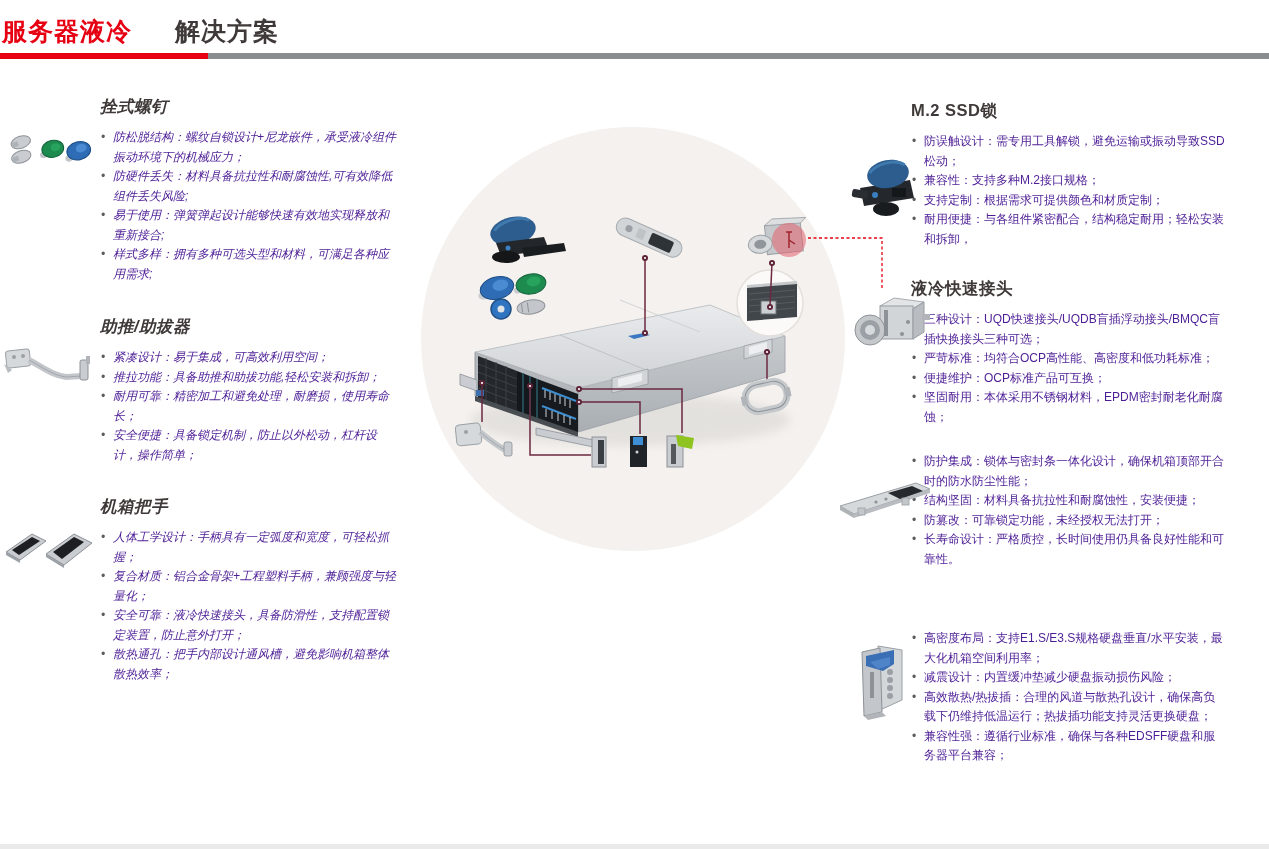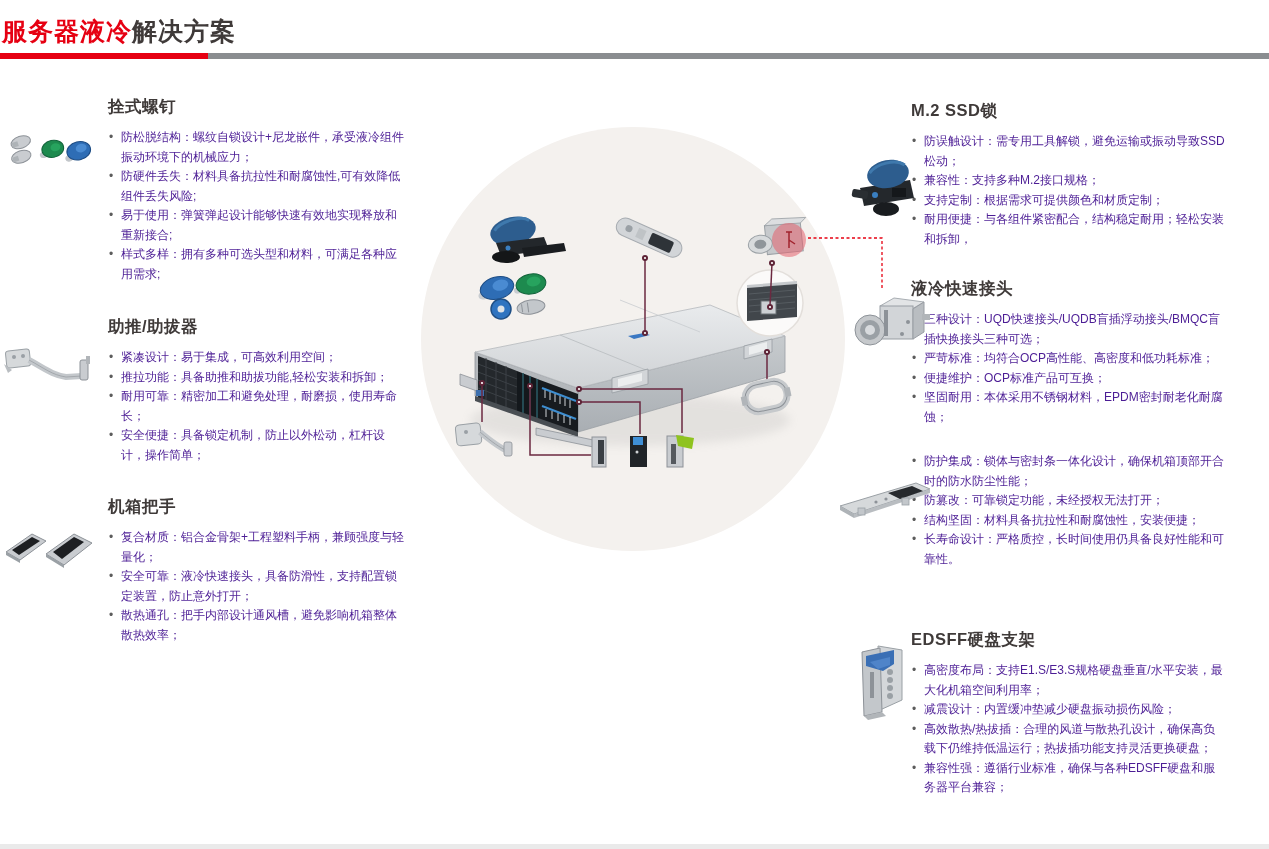--- a/index.html
+++ b/index.html
@@ -6,33 +6,33 @@
   body{
     width:1269px;height:849px;position:relative;overflow:hidden;background:#ffffff;
     font-family:"Liberation Sans","DejaVu Sans",sans-serif;
   }
   
   .page-title{
     position:absolute;left:2px;top:16px;margin:0;
     font-size:25px;font-weight:bold;letter-spacing:1px;line-height:1.25;white-space:nowrap;
   }
   .t-red{color:#e60012;margin-top:16px;}
-  .t-dark{color:#3f3a39;}
+  .t-dark{color:#3f3a39;margin-left:43px;}
   .rule{position:absolute;left:0;top:53px;width:1269px;height:6px;}
   .rule-red{position:absolute;left:0;top:0;width:208px;height:6px;background:#e60012;}
   .rule-gray{position:absolute;left:208px;top:0;right:0;height:6px;background:#8a8d90;}
   .bottom-rule{position:absolute;left:0;bottom:0;width:1269px;height:5px;background:#eaeaea;}
 
   
   .feature{position:absolute;z-index:2;}
   .feature h2{margin:0 0 10px 0;font-size:16.5px;font-weight:bold;color:#3f3a39;letter-spacing:0.5px;}
   .feature ul{list-style:none;margin:0;padding:0;font-size:12px;line-height:19.5px;color:#4c1d95;}
   .feature li{position:relative;padding-left:13px;}
   .feature li::before{content:"\2022";position:absolute;left:1px;top:0;color:#5c5c5c;}
-  .left-col{left:108px;width:300px;}
+  .left-col{left:100px;width:300px;font-style:italic;}
   .right-col{left:911px;width:316px;}
   .icon-abs{position:absolute;z-index:2;}
 
   
   .illustration{position:absolute;left:0;top:0;z-index:1;pointer-events:none;}
 </style>
 </head>
 <body>
 
 <h1 class="page-title"><span class="t-red">服务器液冷</span><span class="t-dark">解决方案</span></h1>
@@ -58,20 +58,21 @@
     <li>紧凑设计：易于集成，可高效利用空间；</li>
     <li>推拉功能：具备助推和助拔功能,轻松安装和拆卸；</li>
     <li>耐用可靠：精密加工和避免处理，耐磨损，使用寿命长；</li>
     <li>安全便捷：具备锁定机制，防止以外松动，杠杆设计，操作简单；</li>
   </ul>
 </section>
 
 <section class="feature left-col" style="top:496px">
   <h2>机箱把手</h2>
   <ul>
+    <li>人体工学设计：手柄具有一定弧度和宽度，可轻松抓握；</li>
     <li>复合材质：铝合金骨架+工程塑料手柄，兼顾强度与轻量化；</li>
     <li>安全可靠：液冷快速接头，具备防滑性，支持配置锁定装置，防止意外打开；</li>
     <li>散热通孔：把手内部设计通风槽，避免影响机箱整体散热效率；</li>
   </ul>
 </section>
 
 <section class="feature right-col" style="top:100px">
   <h2>M.2 SSD锁</h2>
   <ul>
     <li>防误触设计：需专用工具解锁，避免运输或振动导致SSD松动；</li>
@@ -87,28 +88,27 @@
     <li>三种设计：UQD快速接头/UQDB盲插浮动接头/BMQC盲插快换接头三种可选；</li>
     <li>严苛标准：均符合OCP高性能、高密度和低功耗标准；</li>
     <li>便捷维护：OCP标准产品可互换；</li>
     <li>坚固耐用：本体采用不锈钢材料，EPDM密封耐老化耐腐蚀；</li>
   </ul>
 </section>
 
 <section class="feature right-col" style="top:452px">
   <ul>
     <li>防护集成：锁体与密封条一体化设计，确保机箱顶部开合时的防水防尘性能；</li>
+    <li>结构坚固：材料具备抗拉性和耐腐蚀性，安装便捷；</li>
     <li>防篡改：可靠锁定功能，未经授权无法打开；</li>
-    <li>结构坚固：材料具备抗拉性和耐腐蚀性，安装便捷；</li>
     <li>长寿命设计：严格质控，长时间使用仍具备良好性能和可靠性。</li>
   </ul>
 </section>
 
 <section class="feature right-col" style="top:629px">
-  <h2>EDSFF硬盘支架</h2>
   <ul>
     <li>高密度布局：支持E1.S/E3.S规格硬盘垂直/水平安装，最大化机箱空间利用率；</li>
     <li>减震设计：内置缓冲垫减少硬盘振动损伤风险；</li>
     <li>高效散热/热拔插：合理的风道与散热孔设计，确保高负载下仍维持低温运行；热拔插功能支持灵活更换硬盘；</li>
     <li>兼容性强：遵循行业标准，确保与各种EDSFF硬盘和服务器平台兼容；</li>
   </ul>
 </section>
 
 <svg class="icon-abs" style="left:2px;top:128px" width="94" height="54" viewBox="0 0 94 54">
   <g transform="rotate(-18 20 18)">

